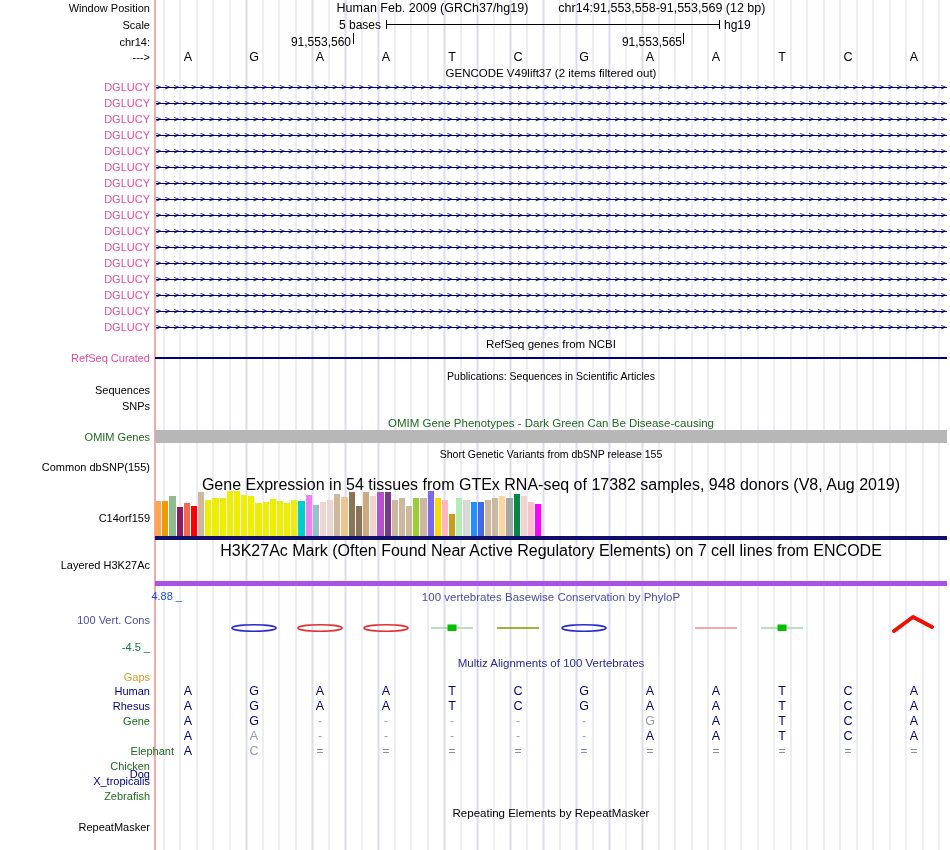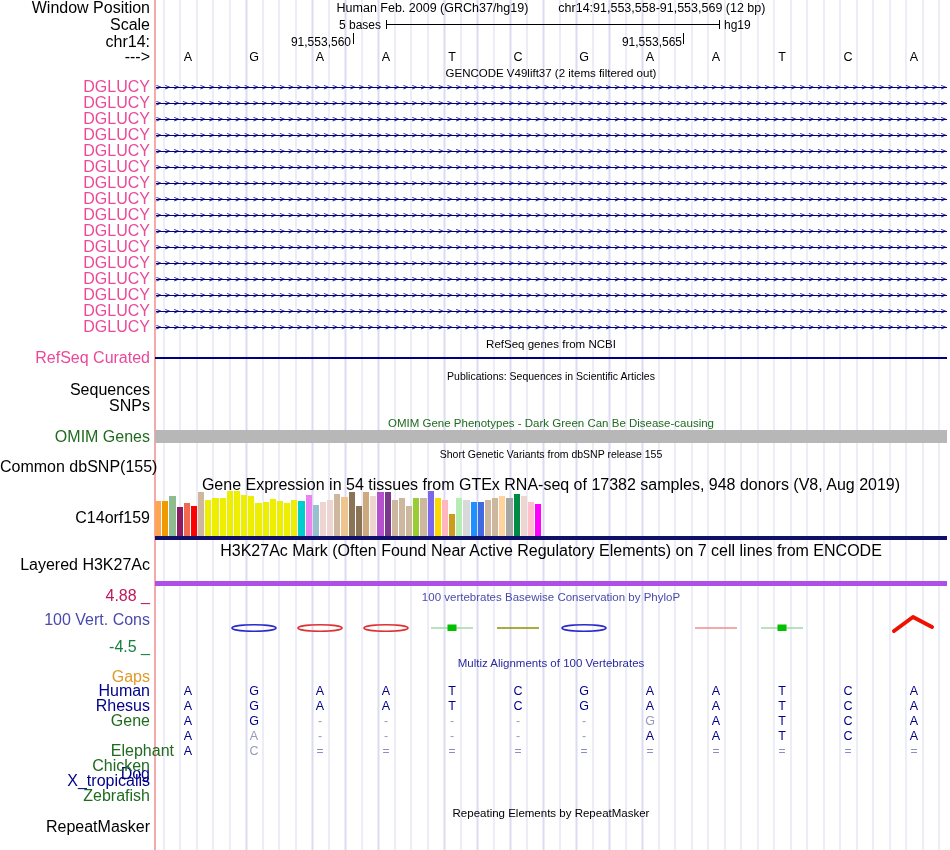--- a/index.html
+++ b/index.html
@@ -2,27 +2,27 @@
 <html><head>
 <meta charset="utf-8">
 <style>
   html,body{margin:0;padding:0;background:#fff;}
   #page{position:relative;width:950px;height:850px;background:#fff;overflow:hidden;
         font-family:"Liberation Sans",sans-serif;color:#000;}
   .grid{position:absolute;left:155px;top:0;width:792px;height:850px;z-index:0;
         background-image:repeating-linear-gradient(to right,#DBDBF1 0 1px,transparent 1px 16.5px);
         background-position:8.5px 0;}
   .pink-line{position:absolute;left:154px;top:0;width:2px;height:850px;background:#F5AAAA;z-index:0;}
-  .label{position:absolute;left:0;width:150px;text-align:right;font-size:16px;line-height:14px;
+  .label{position:absolute;left:0;width:150px;text-align:right;font-size:11px;line-height:14px;
          white-space:nowrap;z-index:2;}
   .title{position:absolute;left:155px;width:792px;text-align:center;line-height:14px;
          white-space:nowrap;z-index:2;}
   .t12{font-size:16px;} .t11{font-size:11.5px;} .t10{font-size:10.5px;}
   .navy{color:#00008B;} .genelbl{color:#ec4899;} .grnlbl{color:#1F6B1F;}
-  .orange{color:#E09A28;} .bluetxt{color:#be185d;} .purptxt{color:#4A4AAC;}
+  .orange{color:#E09A28;} .bluetxt{color:#1d4ed8;margin-left:32px;} .purptxt{color:#4A4AAC;}
   .redtxt{color:#15803d;} .multititle{color:#2A2AA0;}
   .hdr{position:absolute;left:155px;top:1px;width:792px;display:flex;justify-content:center;
        gap:30px;font-size:12.5px;line-height:14px;z-index:2;}
   .scale-txt{position:absolute;left:155px;top:18px;width:226px;text-align:right;font-size:12px;line-height:14px;z-index:2;}
   .ruler{position:absolute;left:386px;top:20px;width:332px;height:9px;z-index:2;
          border-left:1px solid #000;border-right:1px solid #000;
          background:linear-gradient(#000,#000) 0 50%/100% 1px no-repeat;}
   .hg19{position:absolute;left:724px;top:18px;font-size:12px;line-height:14px;z-index:2;}
   .coord-l{position:absolute;left:155px;top:35px;width:196px;text-align:right;font-size:12px;line-height:14px;z-index:2;}
   .coord-r{position:absolute;left:155px;top:35px;width:527px;text-align:right;font-size:12px;line-height:14px;z-index:2;}

